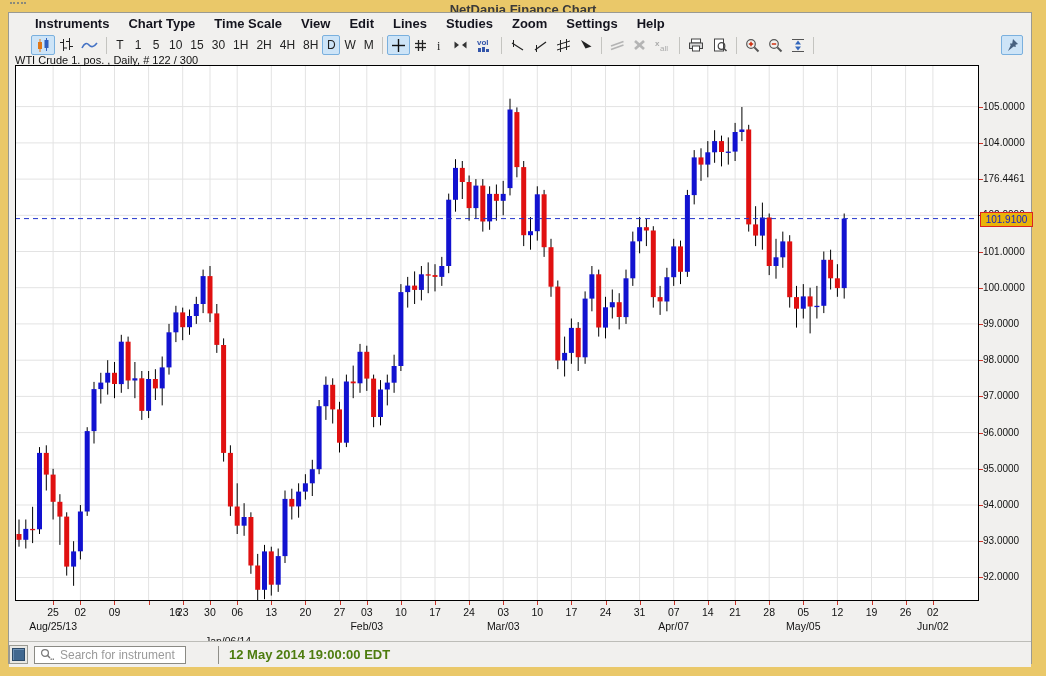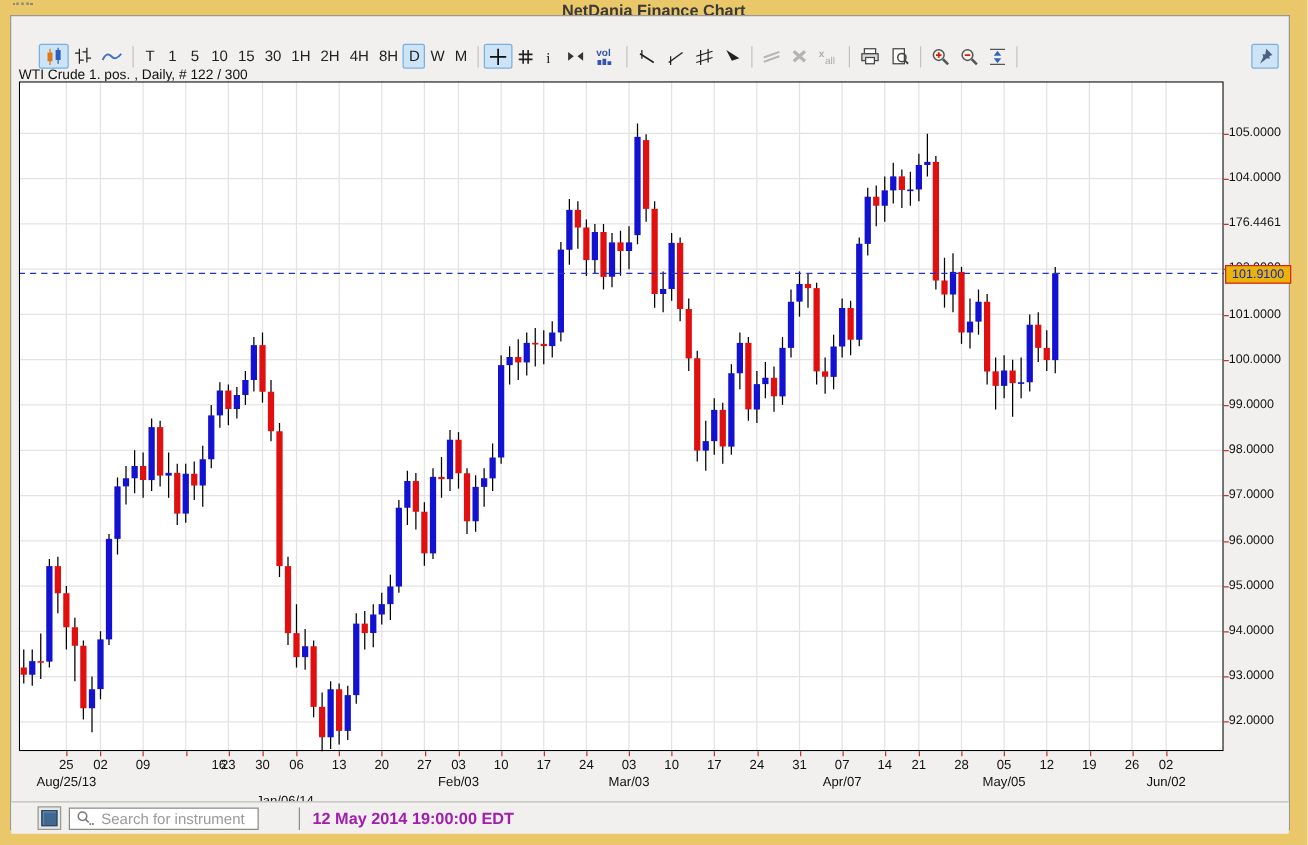--- a/index.html
+++ b/index.html
@@ -23,38 +23,50 @@
   .chart-label{position:absolute;left:6px;top:41px;font-size:11px;color:#111;}
   .plot{position:absolute;left:6px;top:52px;width:964px;height:536px;background:#fff;}
   .ylabel{position:absolute;left:974px;width:54px;font-size:10px;color:#111;white-space:nowrap;}
   .ytick{position:absolute;left:970px;width:4px;height:1px;background:#cc3328;}
   .xlabel{position:absolute;width:22px;text-align:center;font-size:10.5px;color:#111;top:593px;}
   .xtick{position:absolute;width:1px;height:4px;background:#cc3328;top:588px;}
   .xmonth{position:absolute;width:64px;text-align:center;font-size:10.5px;color:#111;top:607px;white-space:nowrap;}
   .pricebox{position:absolute;left:971px;width:51px;height:13px;background:#eab308;border:1px solid #dd2222;
             font-size:10px;color:#1122cc;text-align:center;line-height:13px;}
   .statusbar{position:absolute;left:0;top:628px;width:100%;height:26px;border-top:1px solid #bdbdb8;
-             display:flex;align-items:center;padding-left:21px;box-sizing:border-box;background:#f1f0ee;}
+             display:flex;align-items:center;padding-left:0;box-sizing:border-box;background:#f1f0ee;}
   .sq-btn{width:17px;height:17px;border:1px solid #9a9a92;background:#e8e8e4;display:flex;align-items:center;justify-content:center;margin-right:6px;}
   .sq-ico{width:11px;height:11px;background:#41688f;border:1px solid #2c4a68;box-shadow:inset 1px 1px 0 #6b90b5;}
   .searchbox{width:152px;height:18px;background:#fff;border:1px solid #8a8a84;display:flex;align-items:center;padding-left:4px;box-sizing:border-box;}
   .searchbox .ph{font-size:12px;color:#9a9a9a;margin-left:5px;white-space:nowrap;}
   .sdiv{width:1px;height:18px;background:#8f8f89;margin-left:32px;}
-  .timestamp{font-weight:bold;font-size:13px;color:#a21caf;margin-left:10px;white-space:nowrap;}
+  .timestamp{font-weight:bold;font-size:13px;color:#4d7c0f;margin-left:10px;white-space:nowrap;}
   svg{display:block}
 </style>
 </head>
 <body>
 
 <div class="titlebar">
   <span>NetDania Finance Chart</span>
 </div>
 <div class="title-grip"></div>
 
 <div class="app">
+  <div class="menubar" id="menubar">
+      <div class="menu-item">Instruments</div>
+      <div class="menu-item">Chart Type</div>
+      <div class="menu-item">Time Scale</div>
+      <div class="menu-item">View</div>
+      <div class="menu-item">Edit</div>
+      <div class="menu-item">Lines</div>
+      <div class="menu-item">Studies</div>
+      <div class="menu-item">Zoom</div>
+      <div class="menu-item">Settings</div>
+      <div class="menu-item">Help</div>
+    </div>
   <div class="toolbar" id="toolbar">
       <div class="tbtn selected">
         <span>
           <svg width="16" height="15">
             <line x1="5" y1="1" x2="5" y2="14" stroke="#e07818"></line>
             <rect x="3" y="4" width="4" height="7" fill="#e07818"></rect>
             <line x1="11.5" y1="0" x2="11.5" y2="13" stroke="#2f5fbe"></line>
             <rect x="9.5" y="2" width="4" height="8" fill="#2f5fbe"></rect>
           </svg>
         </span>

